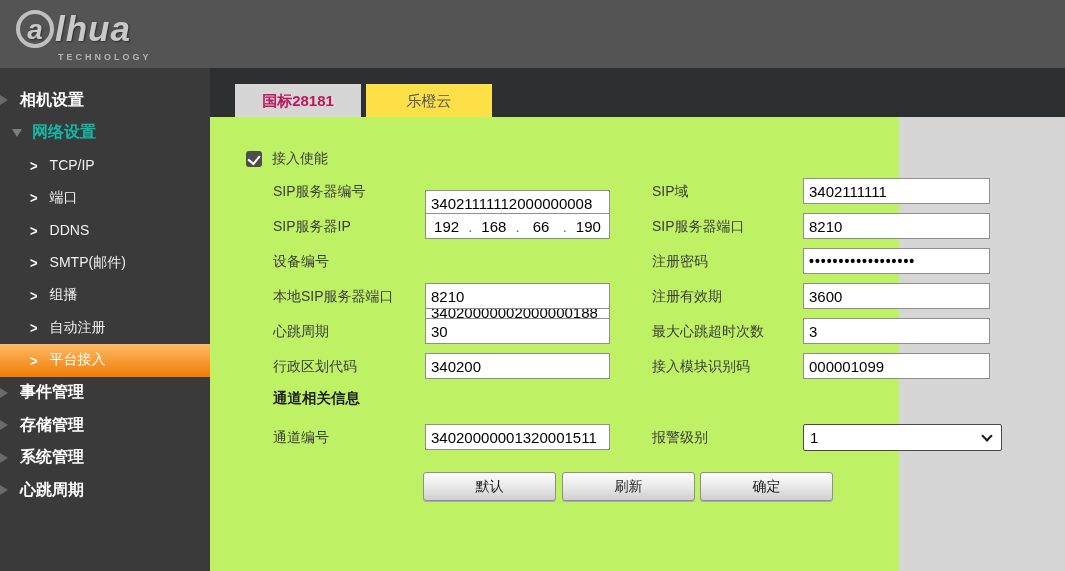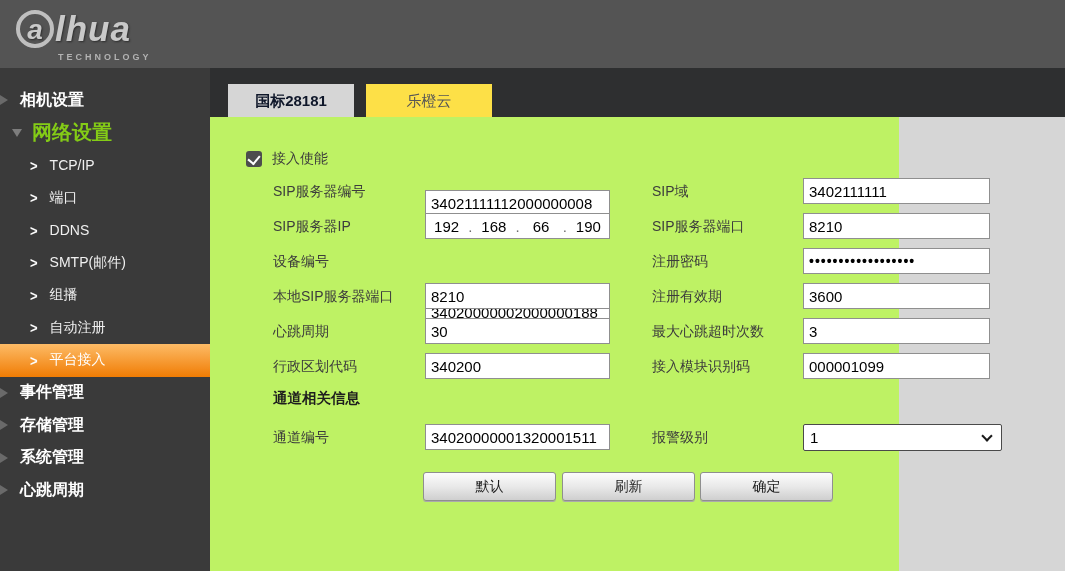--- a/index.html
+++ b/index.html
@@ -14,36 +14,36 @@
   .logo-at { display:inline-block; width:38px; height:38px; border:4px solid #bfbfbf; border-radius:50%;
              line-height:31px; text-align:center; font-size:28px; margin-right:1px; }
   .logo-rest { font-size:35px; letter-spacing:1px; line-height:46px; }
   .logo-sub { position:absolute; left:58px; top:52px; color:#b2b2b2; font-size:9px; letter-spacing:3px; font-weight:bold; }
 
   
   .sidebar { position:absolute; left:0; top:68px; width:210px; height:503px; background:#3a3a3a; }
   .side-list { list-style:none; padding-top:16px; }
   .side-item { height:32.5px; display:flex; align-items:center; cursor:pointer; }
   .side-item.group { color:#ffffff; font-weight:bold; font-size:16px; }
-  .side-item.group-open { padding-left:12px; color:#84cc16; font-weight:bold; font-size:20px; }
+  .side-item.group-open { padding-left:12px; color:#14b8a6; font-weight:bold; font-size:16px; }
   .side-item.sub { padding-left:30px; color:#f0f0f0; font-size:14px; }
   .side-item.sub.active { background:linear-gradient(#fcb860, #fementia 100%);
   }
   .side-item.sub.active { background:linear-gradient(#fdbb66, #f07c04); color:#ffffff; }
   .tri-right { width:0; height:0; border-left:8px solid #6a6a6a;
                border-top:5px solid transparent; border-bottom:5px solid transparent; margin-right:12px; }
   .tri-down  { width:0; height:0; border-top:8px solid #7d7d7d;
                border-left:5px solid transparent; border-right:5px solid transparent; margin-right:10px; }
   .chev { color:#fdfdfd; font-size:13px; font-weight:bold; margin-right:12px; transform:scaleY(1.15); }
 
   
   .tabstrip { position:absolute; left:210px; top:68px; width:855px; height:49px; background:#2e2f30; }
   .tab { position:absolute; bottom:0; height:33px; text-align:center; line-height:33px;
          font-size:15px; cursor:pointer; }
-  .tab-active { left:18px; width:126px; background:#d6d6d6; color:#0f172a; font-weight:bold; }
+  .tab-active { left:25px; width:126px; background:#d6d6d6; color:#be185d; font-weight:bold; }
   .tab-inactive { left:156px; width:126px; background:#fde047; color:#565656; }
 
   
   .content { position:absolute; left:210px; top:117px; width:689px; height:454px; background:#bef264; }
 
   .enable-row { position:absolute; left:36px; top:33px; height:18px; display:flex; align-items:center; }
   .checkbox { width:16px; height:16px; background:#4d4d4d; border-radius:3px; position:relative;
               margin-right:10px; cursor:pointer; }
   .checkbox::after { content:""; position:absolute; left:4px; top:2px; width:6px; height:9px;
                      border-right:2px solid #fff; border-bottom:2px solid #fff; transform:rotate(40deg); }

